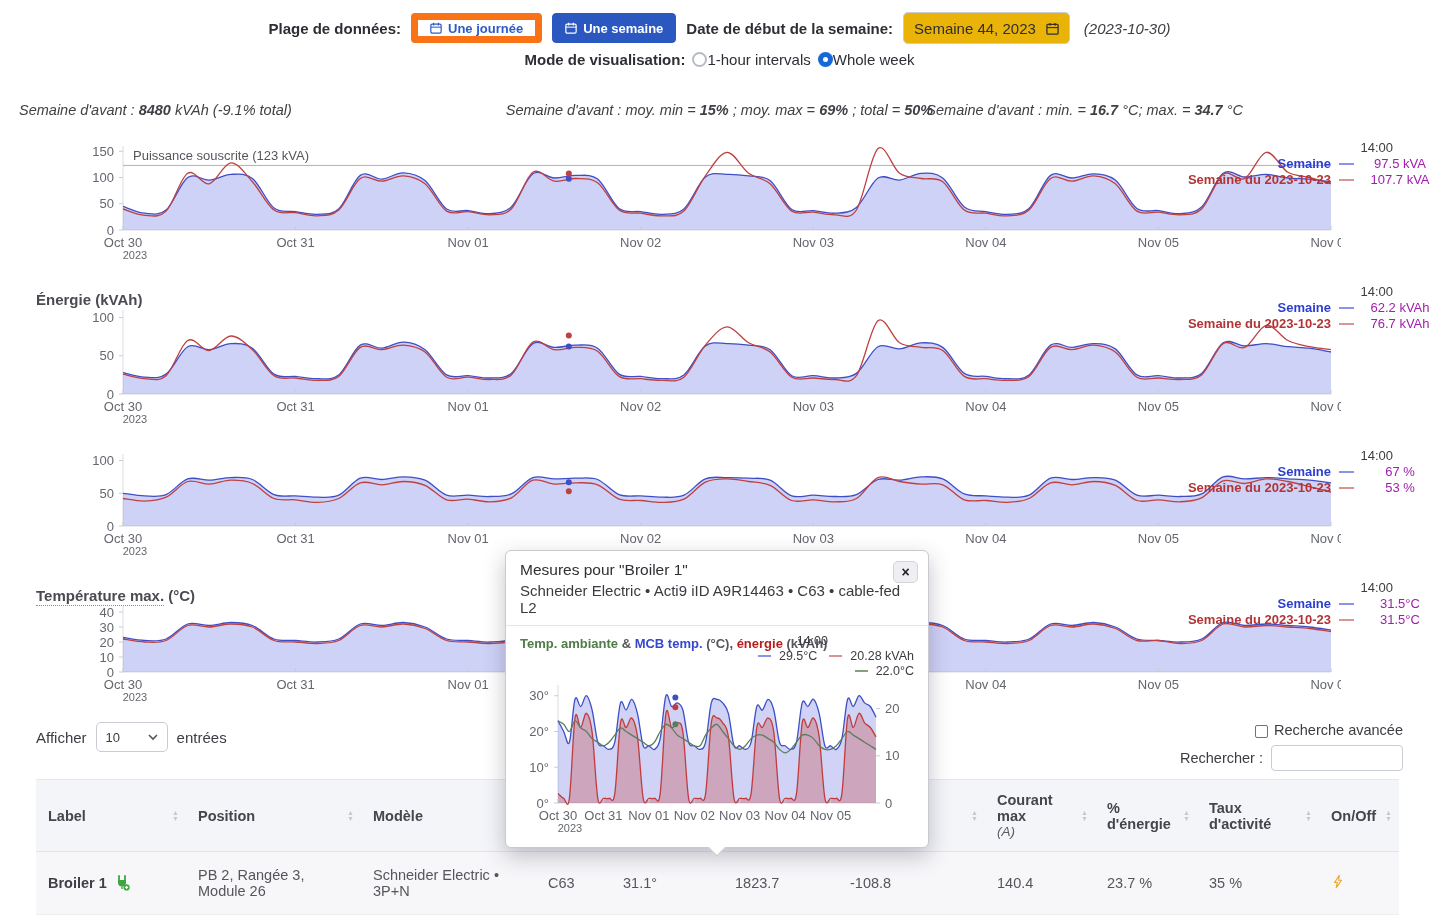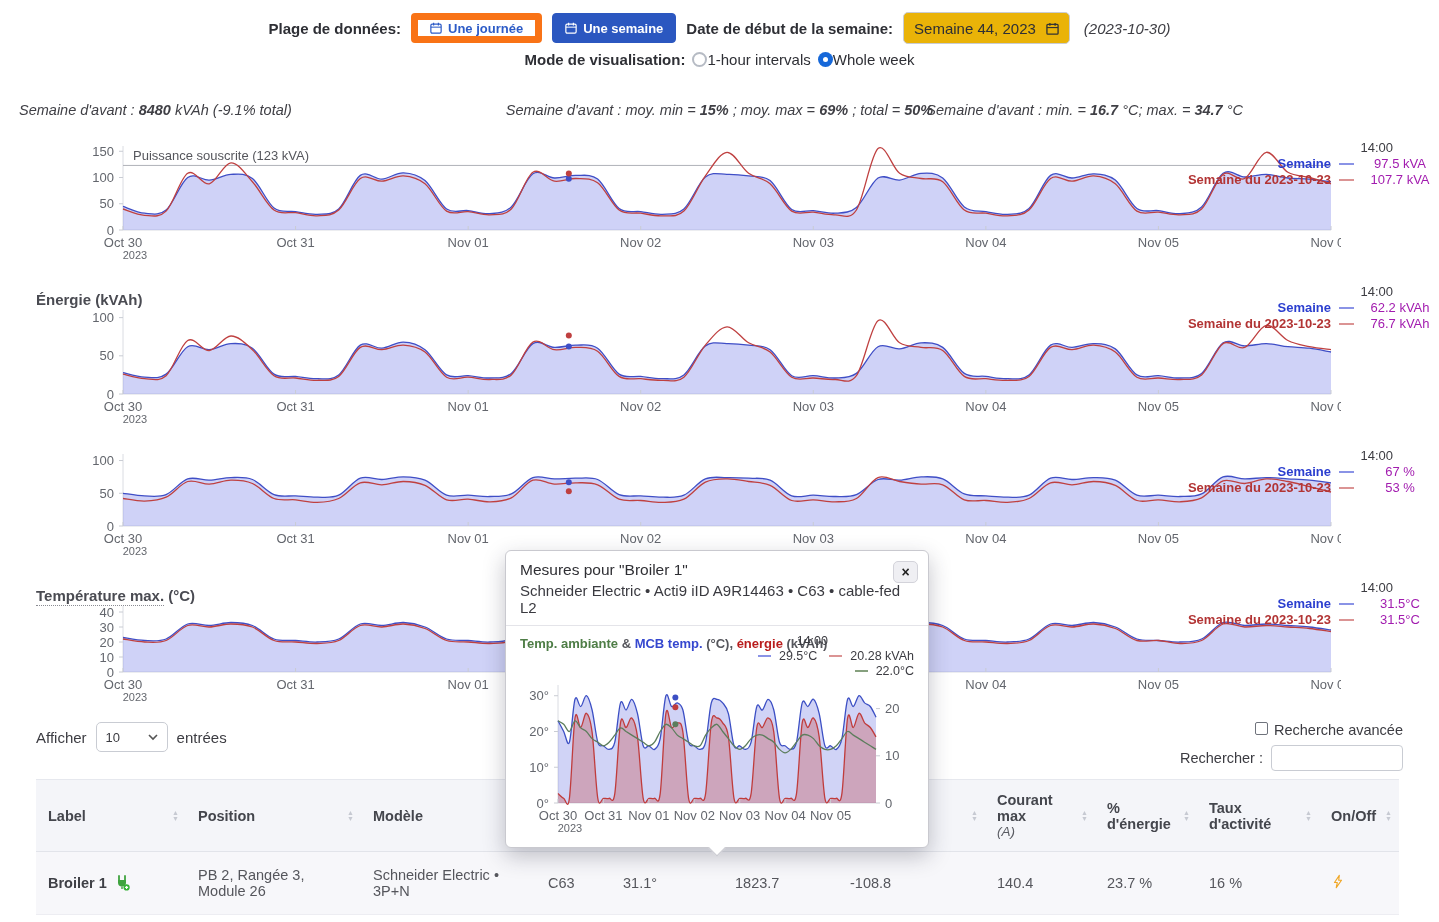--- a/index.html
+++ b/index.html
@@ -65,21 +65,21 @@
   .popup-pointer { position:absolute; left:50%; bottom:-7px; width:12px; height:12px; background:#fff;
                    border-right:1px solid #c9c9cf; border-bottom:1px solid #c9c9cf; transform:translateX(-50%) rotate(45deg); }
 
   
   .controls-row { display:flex; justify-content:space-between; align-items:flex-start; margin:16px 36px 0; }
   .left-controls { display:flex; align-items:center; gap:9px; font-size:15px; color:#3c3c42; }
   .selectbox { display:flex; align-items:center; justify-content:space-between; width:72px; height:30px;
                border:1px solid #c9ccd3; border-radius:5px; padding:0 9px; font-size:13px; color:#3c3c42;
                background:#fff; cursor:pointer; }
   .right-controls { display:flex; flex-direction:column; align-items:flex-end; gap:7px; font-size:14.5px; color:#3c3c42; }
-  .checkrow { display:flex; align-items:flex-start; gap:6px; }
+  .checkrow { display:flex; align-items:flex-end; gap:6px; }
   .checkbox { width:13px; height:13px; border:1.5px solid #6f737c; border-radius:2px; background:#fff; cursor:pointer; }
   .searchrow { display:flex; align-items:center; gap:8px; }
   .searchrow input { width:132px; height:26px; border:1px solid #c9ccd3; border-radius:4px; outline:none;
                      padding:0 6px; font-size:14px; font-family:"Liberation Sans",sans-serif; }
 
   
   table.data-table { margin:8px 36px 0; border-collapse:collapse; table-layout:fixed; width:1363px;
                      font-size:14.5px; border-top:1px solid #e6e8ee; }
   th { background:#f4f5f9; text-align:left; padding:12px 12px; font-weight:700; color:#44464d;
        position:relative; border-bottom:1px solid #e2e4ea; cursor:pointer; }
@@ -441,21 +441,21 @@
           </span>
         </td>
       <td>PB 2, Rangée 3, Module 26</td>
       <td>Schneider Electric • 3P+N</td>
       <td>C63</td>
       <td>31.1°</td>
       <td>1823.7</td>
       <td>-108.8</td>
       <td>140.4</td>
       <td>23.7 %</td>
-      <td>16 %</td>
+      <td>35 %</td>
       <td><svg width="14" height="15" viewBox="0 0 16 16">
             <path d="M9.5 1 4 9.2h3.2L6 15l6-8.4H8.8z" fill="none" stroke="#f0a726" stroke-width="1.3" stroke-linejoin="round"></path>
           </svg></td>
     </tr>
     <tr>
       <td></td>
       <td>PB 2, Rangée 3, Module 14</td>
       <td>Schneider Electric • 3P+N</td>
       <td>C63</td>
       <td>32.6°</td>

